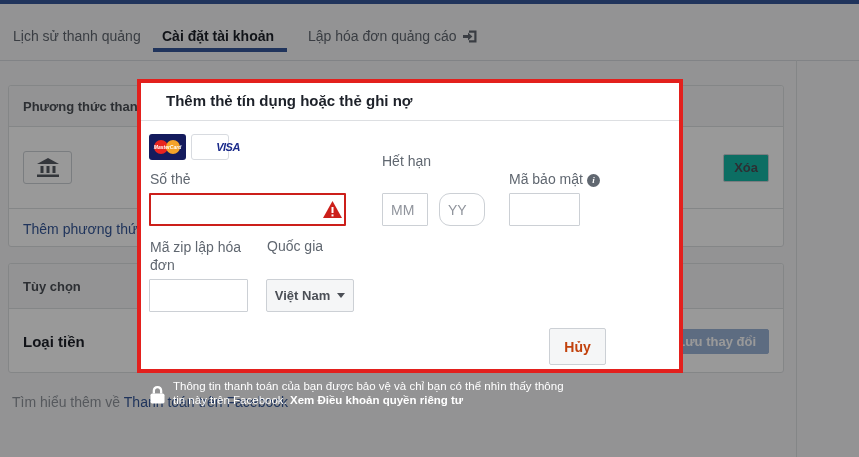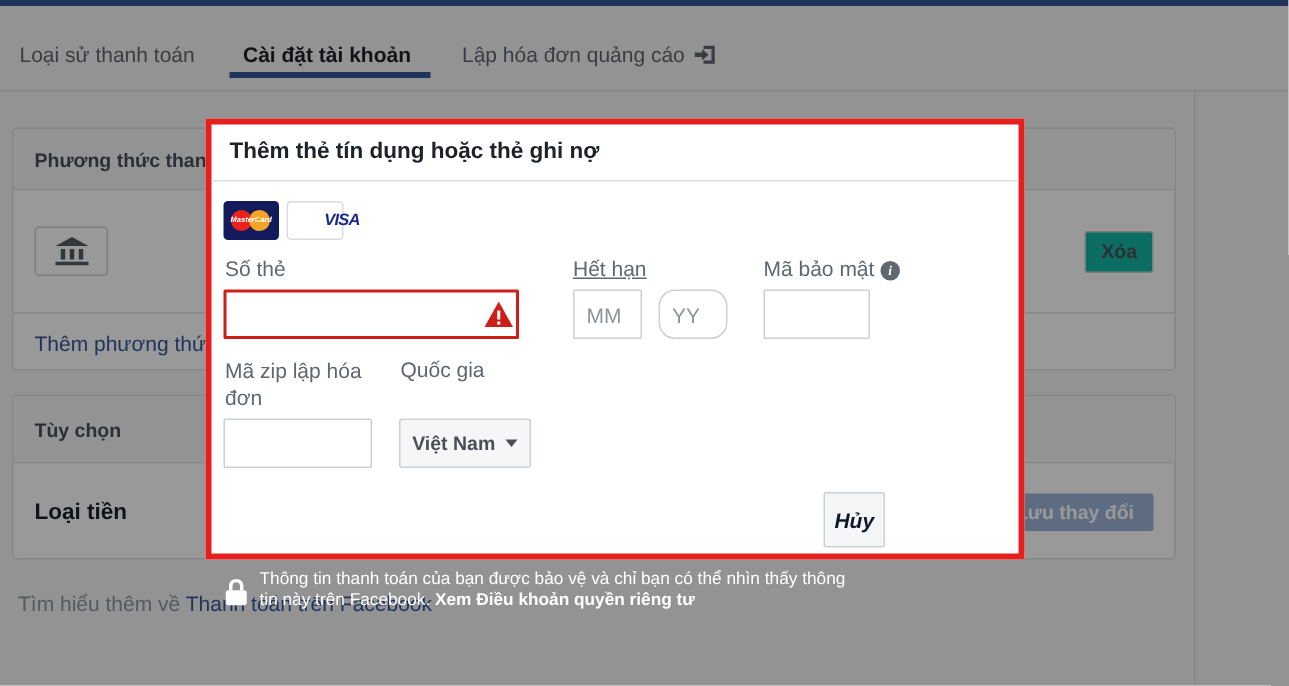--- a/index.html
+++ b/index.html
@@ -38,21 +38,21 @@
 
   
   .footnote{z-index:20;color:#fff;}
   .footnote-lock{left:150px;top:386px;}
   .footnote-text{left:173px;top:380px;font-size:11.5px;line-height:13.5px;white-space:nowrap;}
   .footnote-text b{font-weight:bold;}
 
   
   .modal{left:137px;top:79px;width:546px;height:294px;background:#fff;border:4px solid #e3201d;
     box-sizing:border-box;z-index:30;}
-  .modal-title{left:12px;top:9px;font-size:15px;font-weight:bold;color:#1d2129;white-space:nowrap;}
+  .modal-title{left:25px;top:9px;font-size:15px;font-weight:bold;color:#1d2129;white-space:nowrap;}
   .modal-title-divider{left:0;right:0;top:37px;height:1px;background:#dddfe2;}
   .logo-mc{left:8px;top:51px;width:37px;height:26px;background:#141b5d;border-radius:3px;overflow:hidden;}
   .logo-mc .c1{position:absolute;left:5px;top:6px;width:14px;height:14px;border-radius:50%;background:#e8231f;}
   .logo-mc .c2{position:absolute;left:17px;top:6px;width:14px;height:14px;border-radius:50%;background:#f4a329;}
   .logo-mc .mc-text{position:absolute;left:0;right:0;top:10px;text-align:center;font-size:5px;font-style:italic;
     font-weight:bold;color:#fff;letter-spacing:0;}
   .logo-visa{left:50px;top:51px;width:37px;height:26px;background:#fff;border:1px solid #d8dbe0;border-radius:3px;
     box-sizing:border-box;display:flex;align-items:center;justify-content:center;
     font-size:11px;font-weight:bold;font-style:italic;color:#1a2a8a;letter-spacing:-0.5px;padding-left:36px;}
   .f-label{font-size:14px;color:#606770;white-space:nowrap;}
@@ -61,32 +61,32 @@
   .f-input::placeholder{color:#90949c;}
   .input-error{border:2px solid #cc1f1a;padding-right:34px;}
   .warn-icon{left:182px;top:118px;}
   .info-icon{display:inline-flex;width:13px;height:13px;border-radius:50%;background:#606770;color:#fff;
     align-items:center;justify-content:center;font-size:9px;font-weight:bold;font-style:italic;
     font-family:"Liberation Serif",serif;vertical-align:1px;margin-left:4px;cursor:pointer;}
   .country-btn{left:125px;top:196px;width:88px;height:33px;background:#f5f6f7;border:1px solid #ccd0d5;
     border-radius:2px;display:flex;align-items:center;justify-content:center;gap:7px;cursor:pointer;
     font-size:13px;font-weight:bold;color:#4b4f56;box-sizing:border-box;}
   .caret{width:0;height:0;border-left:4px solid transparent;border-right:4px solid transparent;border-top:5px solid #4b4f56;}
-  .btn-cancel{left:408px;top:245px;width:41px;height:37px;background:#f5f6f7;border:1px solid #ccd0d5;color:#0f172a;font-size:14px;font-style:italic;}
+  .btn-cancel{left:408px;top:245px;width:57px;height:37px;background:#f5f6f7;border:1px solid #ccd0d5;color:#c2410c;font-size:14px;}
   .btn-save{left:472px;top:245px;width:55px;height:37px;background:#9cb4d8;border:1px solid #9cb4d8;color:#fff;font-size:14px;}
 </style>
 </head>
 <body>
 
 <div class="stage">
 
   <div class="abs topbar"></div>
 
   <div class="abs tab" style="left:13px;">
-    <span>Loại sử thanh toán</span>
+    <span>Lịch sử thanh quảng</span>
   </div>
   <div class="abs tab active" style="left:162px;">
     <span>Cài đặt tài khoản</span>
   </div>
   <div class="abs tab-underline"></div>
   <div class="abs tab" style="left:308px;">
     <span class="tab3-wrap">
       <span>Lập hóa đơn quảng cáo</span>
       <svg width="14" height="13" viewBox="0 0 14 13">
         <path d="M6 0.5h7.5v12H6v-2.2h5.3V2.7H6zM0 5h5V2.6l4.4 3.9L5 10.4V8H0z" fill="#616770"></path>
@@ -153,21 +153,21 @@
     <div class="abs logo-mc">
       <span class="c1"></span>
         <span class="c2"></span>
       <span class="mc-text">MasterCard</span>
     </div>
     <div class="abs logo-visa">
       <span>VISA</span>
     </div>
 
     <label class="abs f-label" style="left:9px;top:88px;">Số thẻ</label>
-    <label class="abs f-label" style="left:241px;top:88px;text-decoration:underline;">Hết hạn</label>
+    <label class="abs f-label" style="left:241px;top:70px;">Hết hạn</label>
     <label class="abs f-label" style="left:368px;top:88px;">
       <span>Mã bảo mật</span><span class="info-icon">i</span>
     </label>
 
     <input class="abs f-input input-error" style="left: 8px; top: 110px; width: 197px;">
     <svg class="abs warn-icon" width="19" height="17" viewBox="0 0 19 17">
       <path d="M9.5 0 L19 17 H0 Z" fill="#cc1f1a"></path>
       <rect x="8.5" y="6" width="2" height="6" fill="#fff"></rect>
       <rect x="8.5" y="13.4" width="2" height="2" fill="#fff"></rect>
     </svg>

